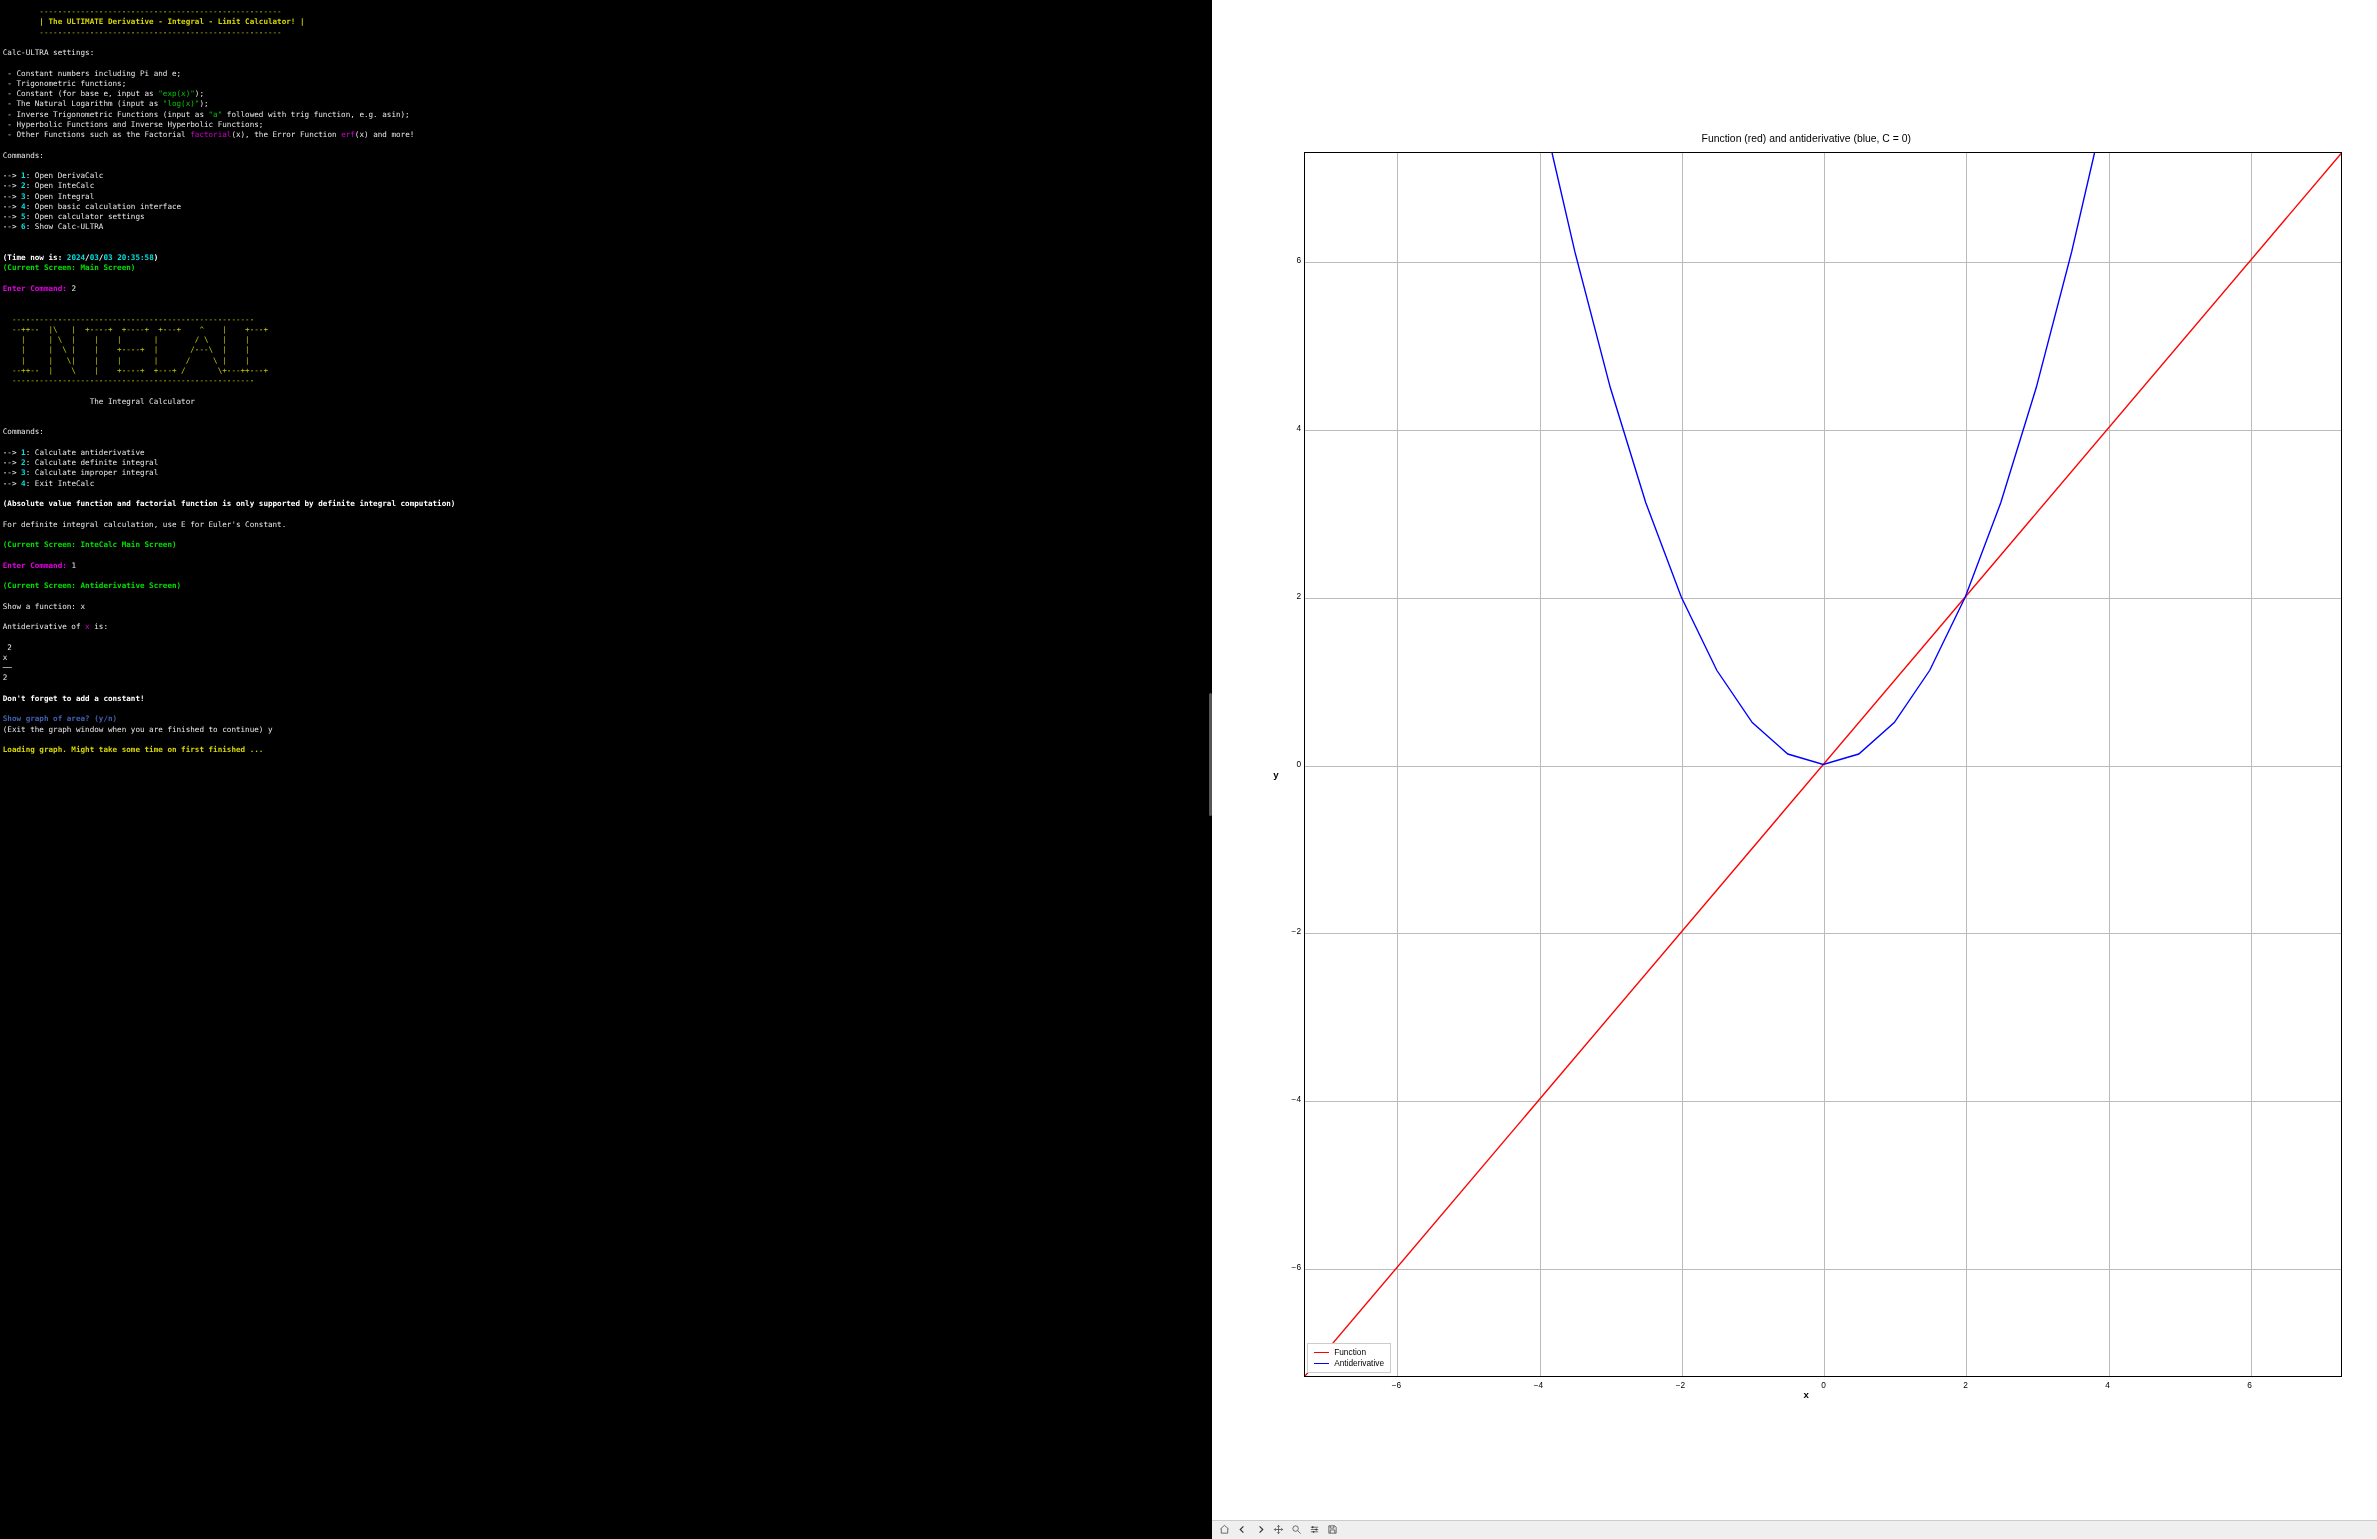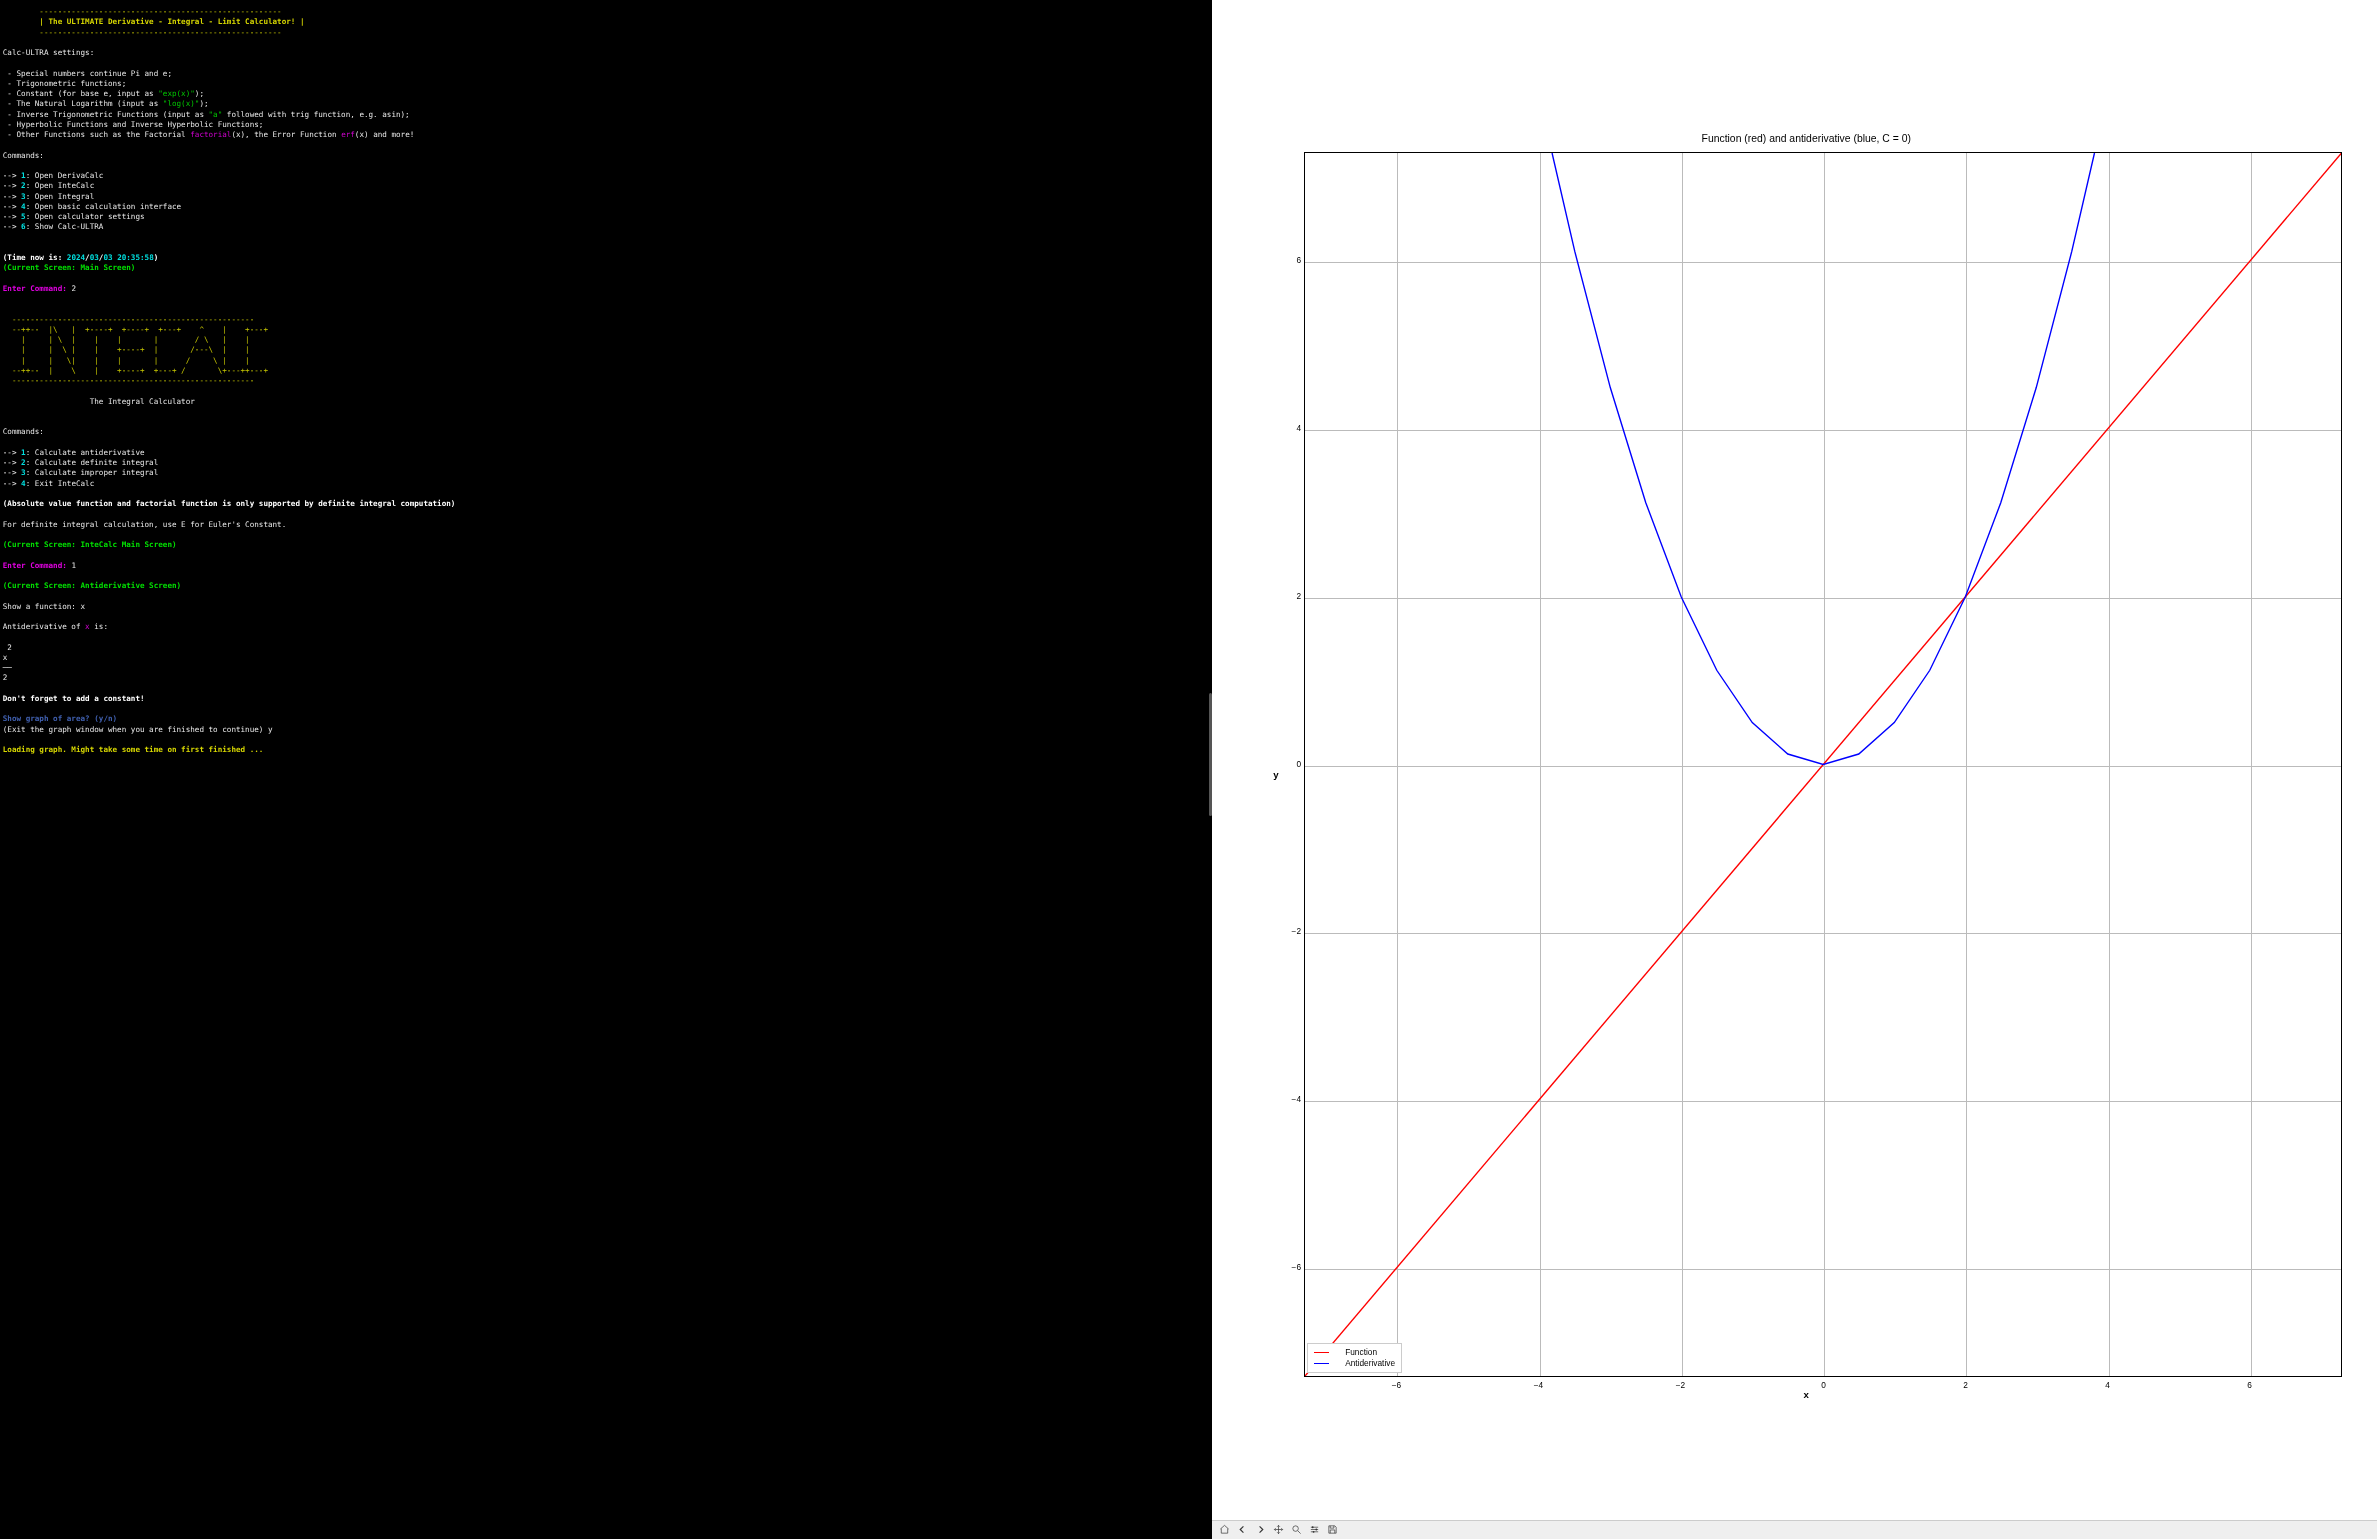--- a/index.html
+++ b/index.html
@@ -156,41 +156,41 @@
   .legend {
     position: absolute;
     left: 2.8px;
     bottom: 2.8px;
     background: #fff;
     border: 0.7px solid #ccc;
     padding: 2.8px 5.6px;
     font-size: 8.3px;
     color: #000;
   }
-  .legend-row { display:flex; align-items:center; gap:16px; }
+  .legend-row { display:flex; align-items:center; gap:5px; }
   .legend-line { width:15.3px; height:1.4px; }
 
   svg.plot-svg {
     position: absolute;
     left:0; top:0; width:100%; height:100%;
   }
 </style>
 </head>
 <body>
 
 <div class="app">
 
   <div class="left">
 <pre><span class="y">        -----------------------------------------------------</span>
 <span class="yw">        | The ULTIMATE Derivative - Integral - Limit Calculator! |</span>
 <span class="y">        -----------------------------------------------------</span>
 
 <span class="w">Calc-ULTRA settings:</span>
 
-<span class="w"> - Special numbers continue Pi and e;</span>
+<span class="w"> - Constant numbers including Pi and e;</span>
 <span class="w"> - Trigonometric functions;</span>
 <span class="w"> - Constant (for base e, input as </span><span class="g">"exp(x)"</span><span class="w">);</span>
 <span class="w"> - The Natural Logarithm (input as </span><span class="g">"log(x)"</span><span class="w">);</span>
 <span class="w"> - Inverse Trigonometric Functions (input as </span><span class="g">"a"</span><span class="w"> followed with trig function, e.g. asin);</span>
 <span class="w"> - Hyperbolic Functions and Inverse Hyperbolic Functions;</span>
 <span class="w"> - Other Functions such as the Factorial </span><span class="mg">factorial</span><span class="w">(x), the Error Function </span><span class="mg">erf</span><span class="w">(x) and more!</span>
 
 <span class="w">Commands:</span>
 
 <span class="w">--&gt; </span><span class="cb">1</span><span class="w">: Open DerivaCalc</span>

